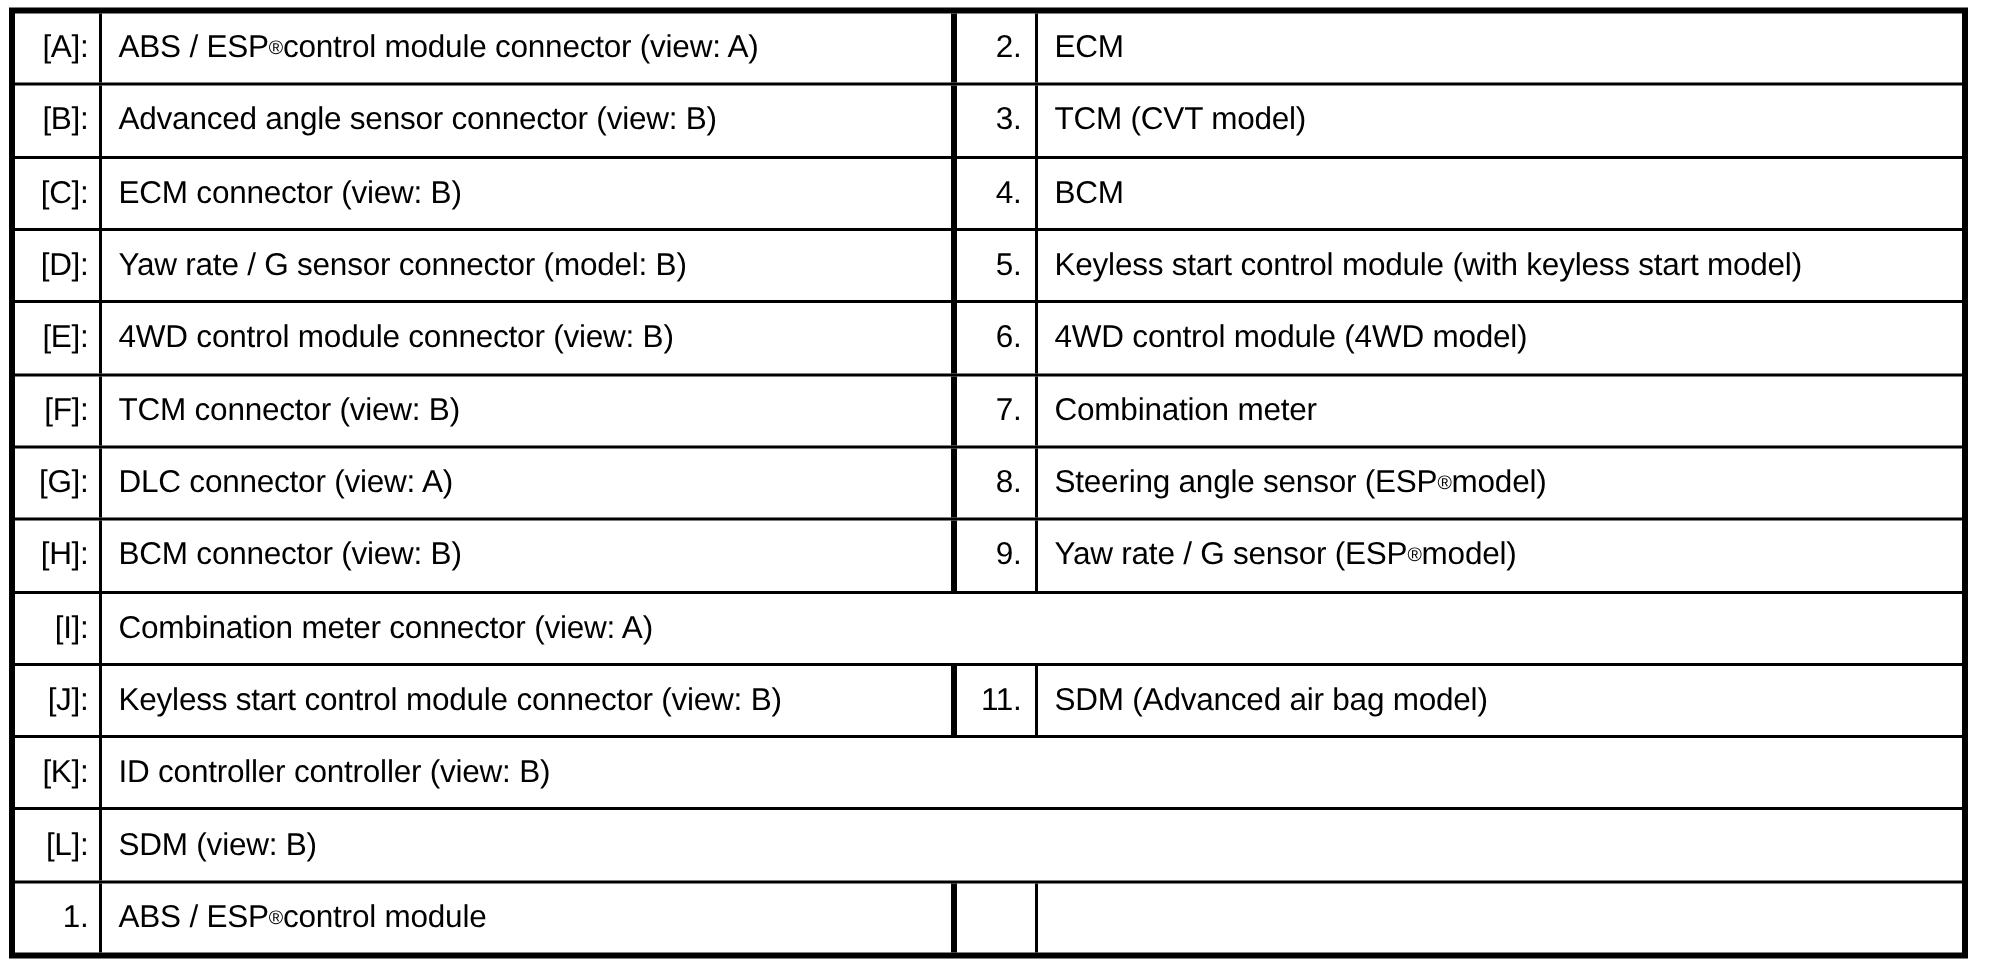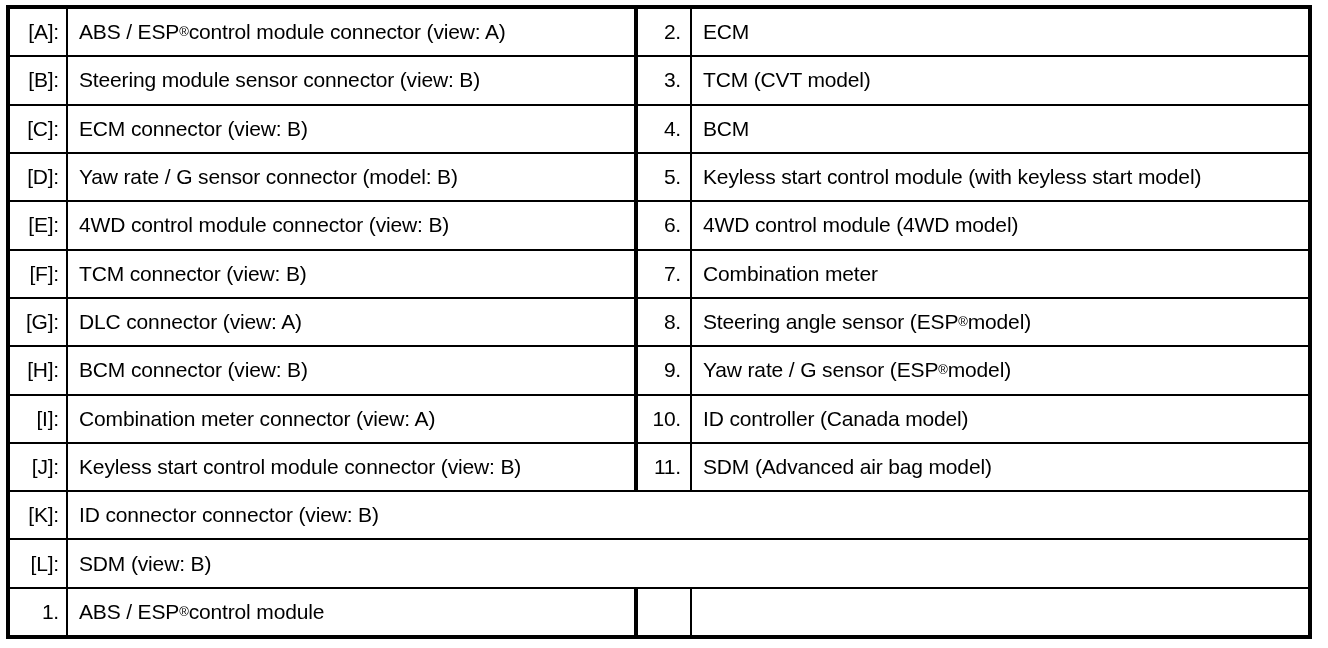--- a/index.html
+++ b/index.html
@@ -78,21 +78,21 @@
         <div class="desc-cell">ABS / ESP<sup>®</sup> control module connector (view: A)</div>
       </div>
       <div class="half half-right">
         <div class="key-cell">2.</div>
         <div class="desc-cell">ECM</div>
       </div>
     </div>
     <div class="legend-row">
       <div class="half half-left">
         <div class="key-cell">[B]:</div>
-        <div class="desc-cell">Steering module sensor connector (view: B)</div>
+        <div class="desc-cell">Advanced angle sensor connector (view: B)</div>
       </div>
       <div class="half half-right">
         <div class="key-cell">3.</div>
         <div class="desc-cell">TCM (CVT model)</div>
       </div>
     </div>
     <div class="legend-row">
       <div class="half half-left">
         <div class="key-cell">[C]:</div>
         <div class="desc-cell">ECM connector (view: B)</div>
@@ -150,39 +150,35 @@
       <div class="half half-right">
         <div class="key-cell">9.</div>
         <div class="desc-cell">Yaw rate / G sensor (ESP<sup>®</sup> model)</div>
       </div>
     </div>
     <div class="legend-row">
       <div class="half half-left">
         <div class="key-cell">[I]:</div>
         <div class="desc-cell">Combination meter connector (view: A)</div>
       </div>
-      <div class="half half-right">
-        <div class="key-cell">10.</div>
-        <div class="desc-cell">ID controller (Canada model)</div>
-      </div>
     </div>
     <div class="legend-row">
       <div class="half half-left">
         <div class="key-cell">[J]:</div>
         <div class="desc-cell">Keyless start control module connector (view: B)</div>
       </div>
       <div class="half half-right">
         <div class="key-cell">11.</div>
         <div class="desc-cell">SDM (Advanced air bag model)</div>
       </div>
     </div>
     <div class="legend-row">
       <div class="half half-left">
         <div class="key-cell">[K]:</div>
-        <div class="desc-cell">ID connector connector (view: B)</div>
+        <div class="desc-cell">ID controller controller (view: B)</div>
       </div>
     </div>
     <div class="legend-row">
       <div class="half half-left">
         <div class="key-cell">[L]:</div>
         <div class="desc-cell">SDM (view: B)</div>
       </div>
     </div>
     <div class="legend-row">
       <div class="half half-left">

